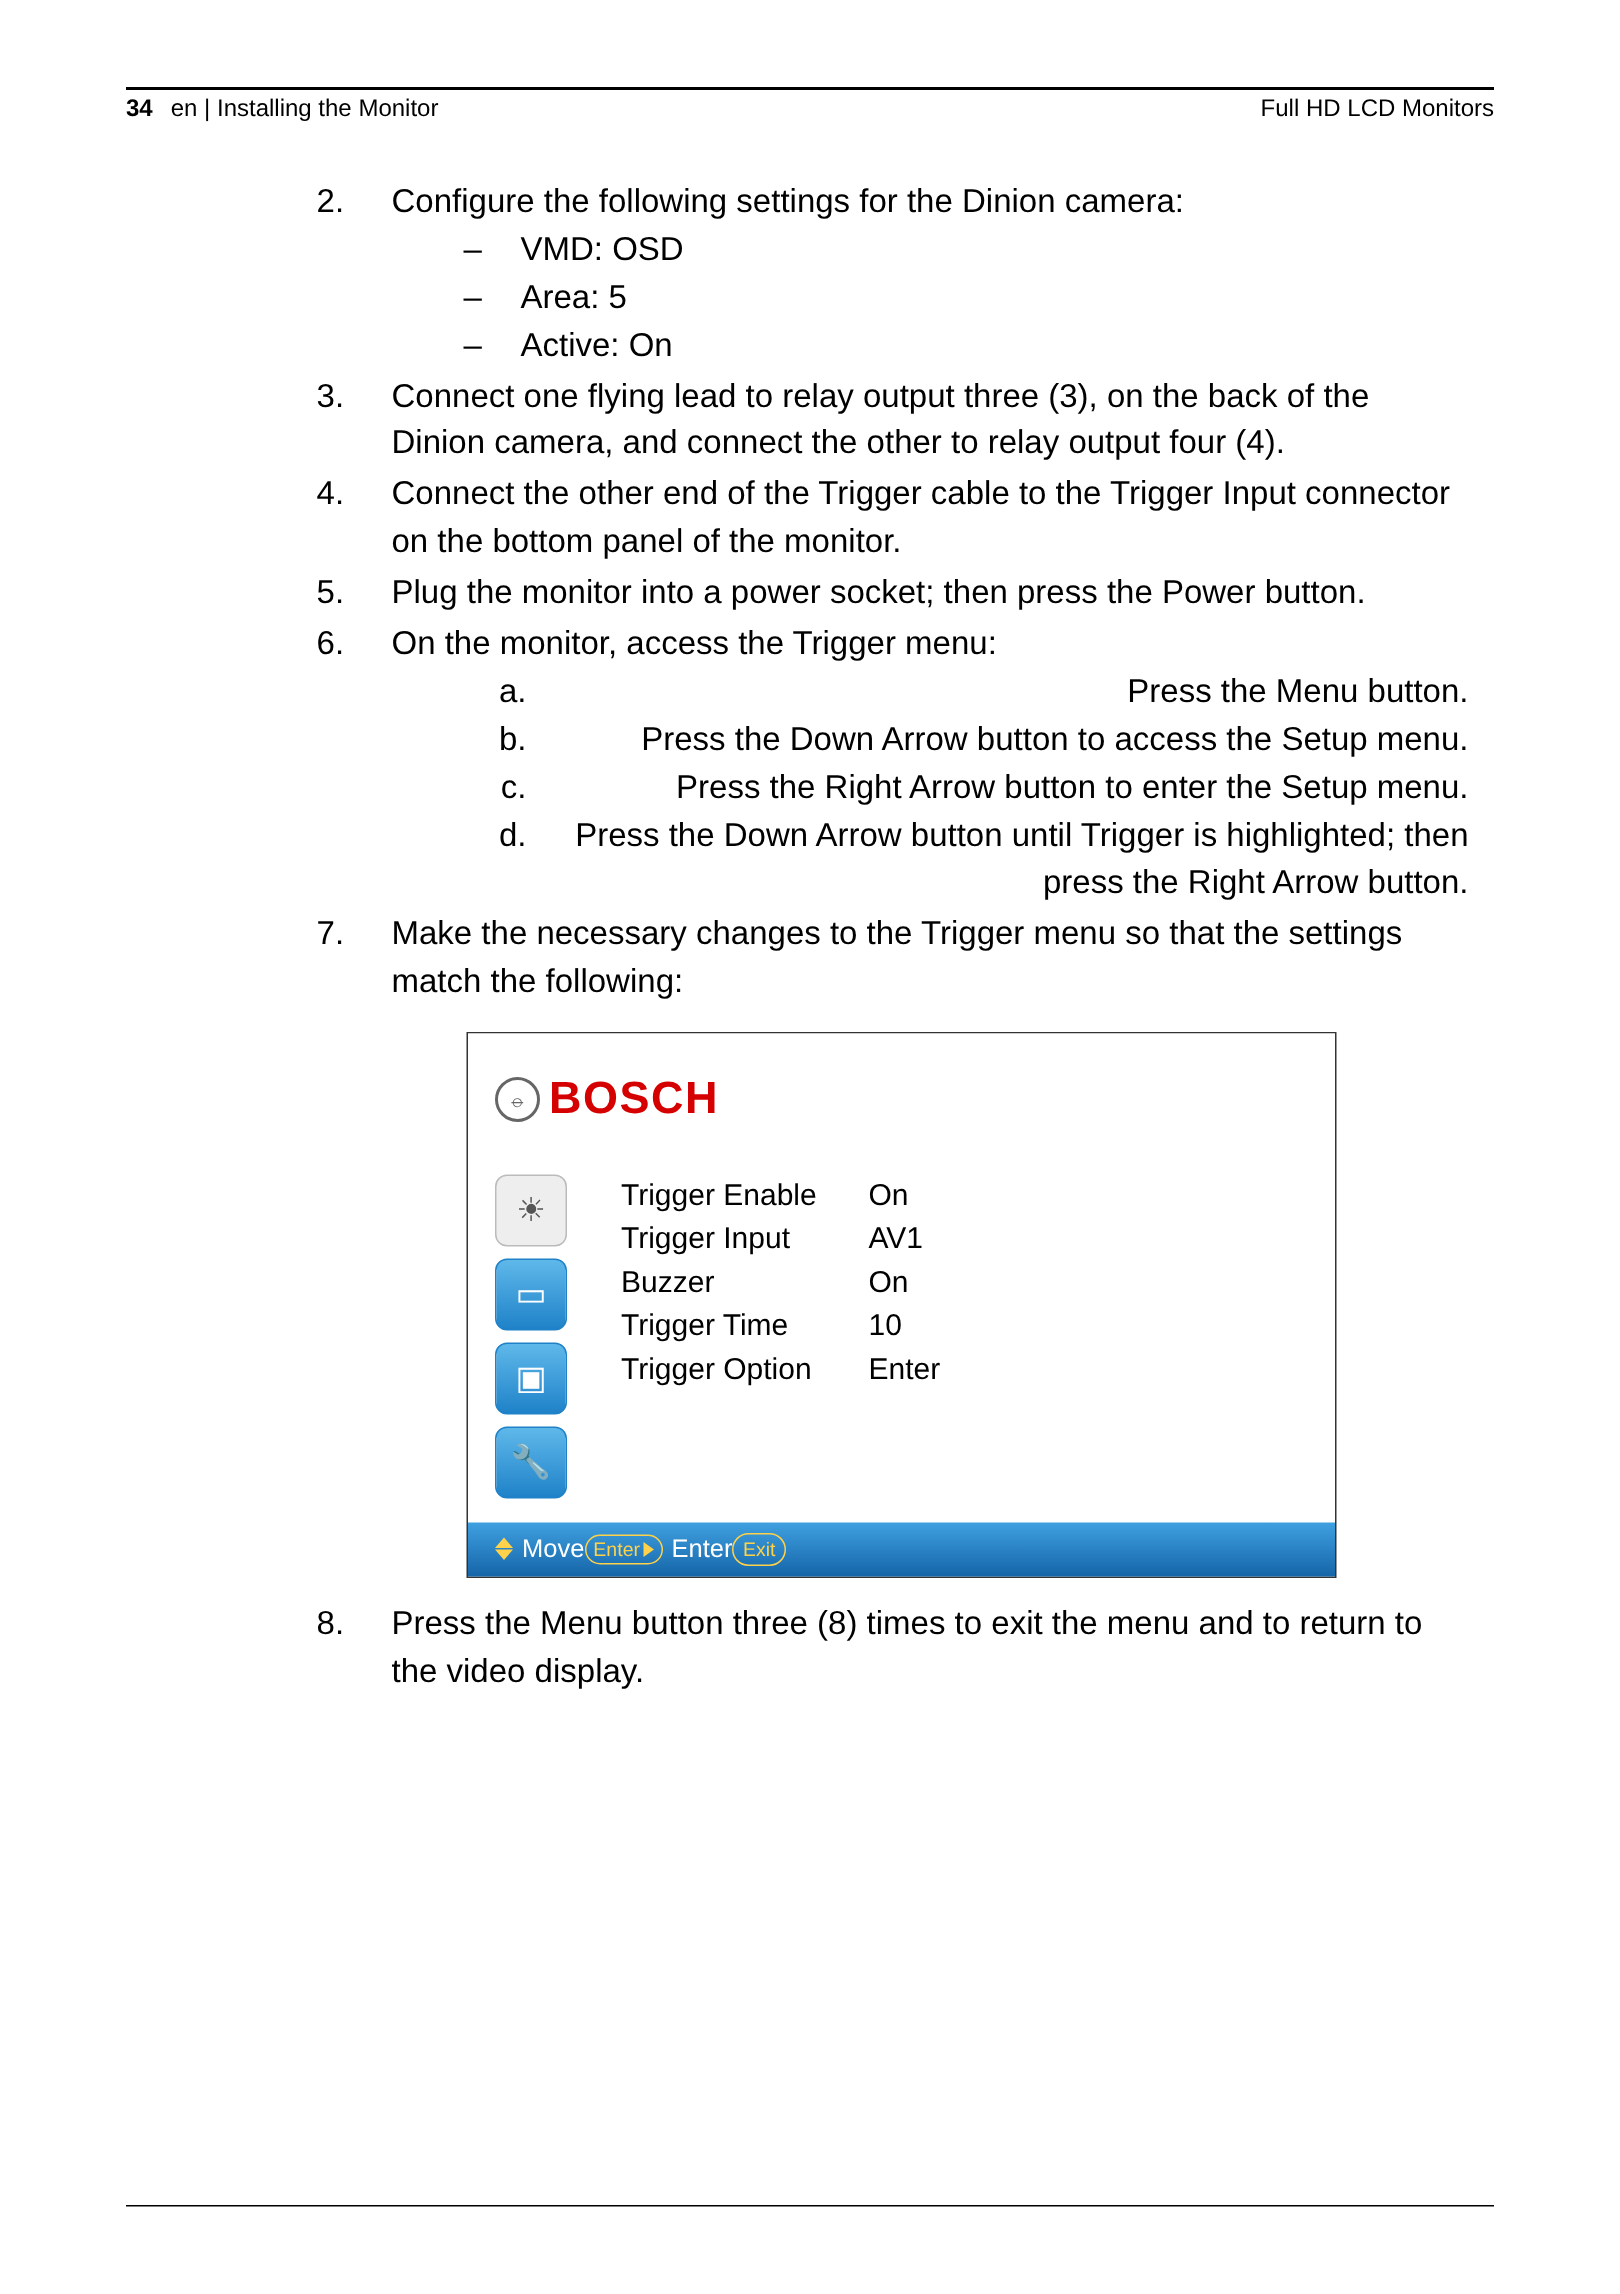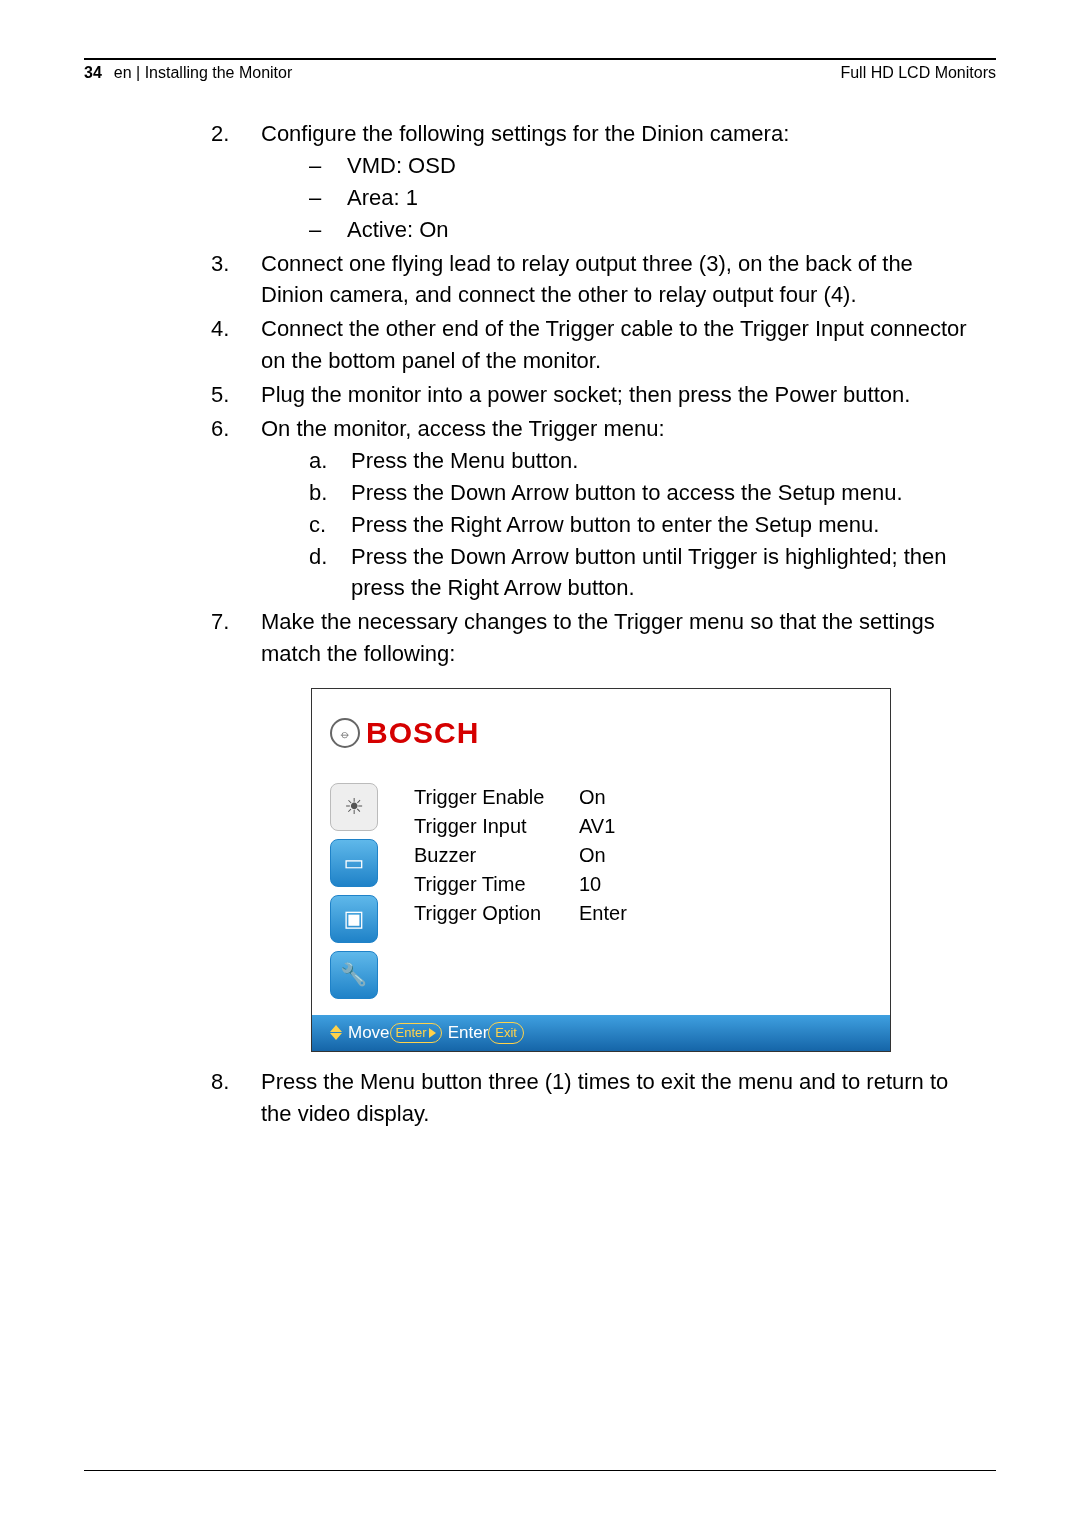--- a/index.html
+++ b/index.html
@@ -42,21 +42,21 @@
   ol.main-ol > li::before {
     counter-increment: item;
     content: counter(item) ".";
     width: 50px;
     flex: 0 0 50px;
     font-size: 22px;
   }
   ol.main-ol > li > .body { flex: 1; }
   ul.dash { list-style: none; padding: 0; margin: 0 0 0 48px; }
   ul.dash > li::before { content: "–"; display: inline-block; width: 38px; }
-  ol.alpha { list-style: none; padding: 0; margin: 0 0 0 48px; counter-reset: a; }
+  ol.alpha { list-style: none; padding: 0; margin: 0 0 0 48px; counter-reset: a; text-align: right; }
   ol.alpha > li { display: flex; }
   ol.alpha > li::before {
     counter-increment: a;
     content: counter(a, lower-alpha) ".";
     width: 42px; flex: 0 0 42px;
   }
   ol.alpha > li > span { flex: 1; }
 
   .osd-box {
     margin: 18px 0 12px 50px;
@@ -150,21 +150,21 @@
   <span>Full HD LCD Monitors</span>
 </div>
 
 <div class="content">
   <ol class="main-ol">
     <li>
       <div class="body">
         <span>Configure the following settings for the Dinion camera:</span>
         <ul class="dash">
           <li>VMD: OSD</li>
-          <li>Area: 1</li>
+          <li>Area: 5</li>
           <li>Active: On</li>
         </ul>
       </div>
     </li>
     <li>
         <div class="body">Connect one flying lead to relay output three (3), on the back of the Dinion camera, and connect the other to relay output four (4).</div>
       </li>
     <li>
         <div class="body">Connect the other end of the Trigger cable to the Trigger Input connector on the bottom panel of the monitor.</div>
       </li>
@@ -248,20 +248,20 @@
               <span>Enter</span>
             </div>
             <div class="grp">
               <span class="exit-pill">Exit</span>
             </div>
           </div>
         </div>
       </div>
     </li>
     <li>
-        <div class="body">Press the Menu button three (1) times to exit the menu and to return to the video display.</div>
+        <div class="body">Press the Menu button three (8) times to exit the menu and to return to the video display.</div>
       </li>
   </ol>
 </div>
 
 <div class="footer-wrap">
   <div class="hr-thin"></div>
 </div>
 
 </body></html>

